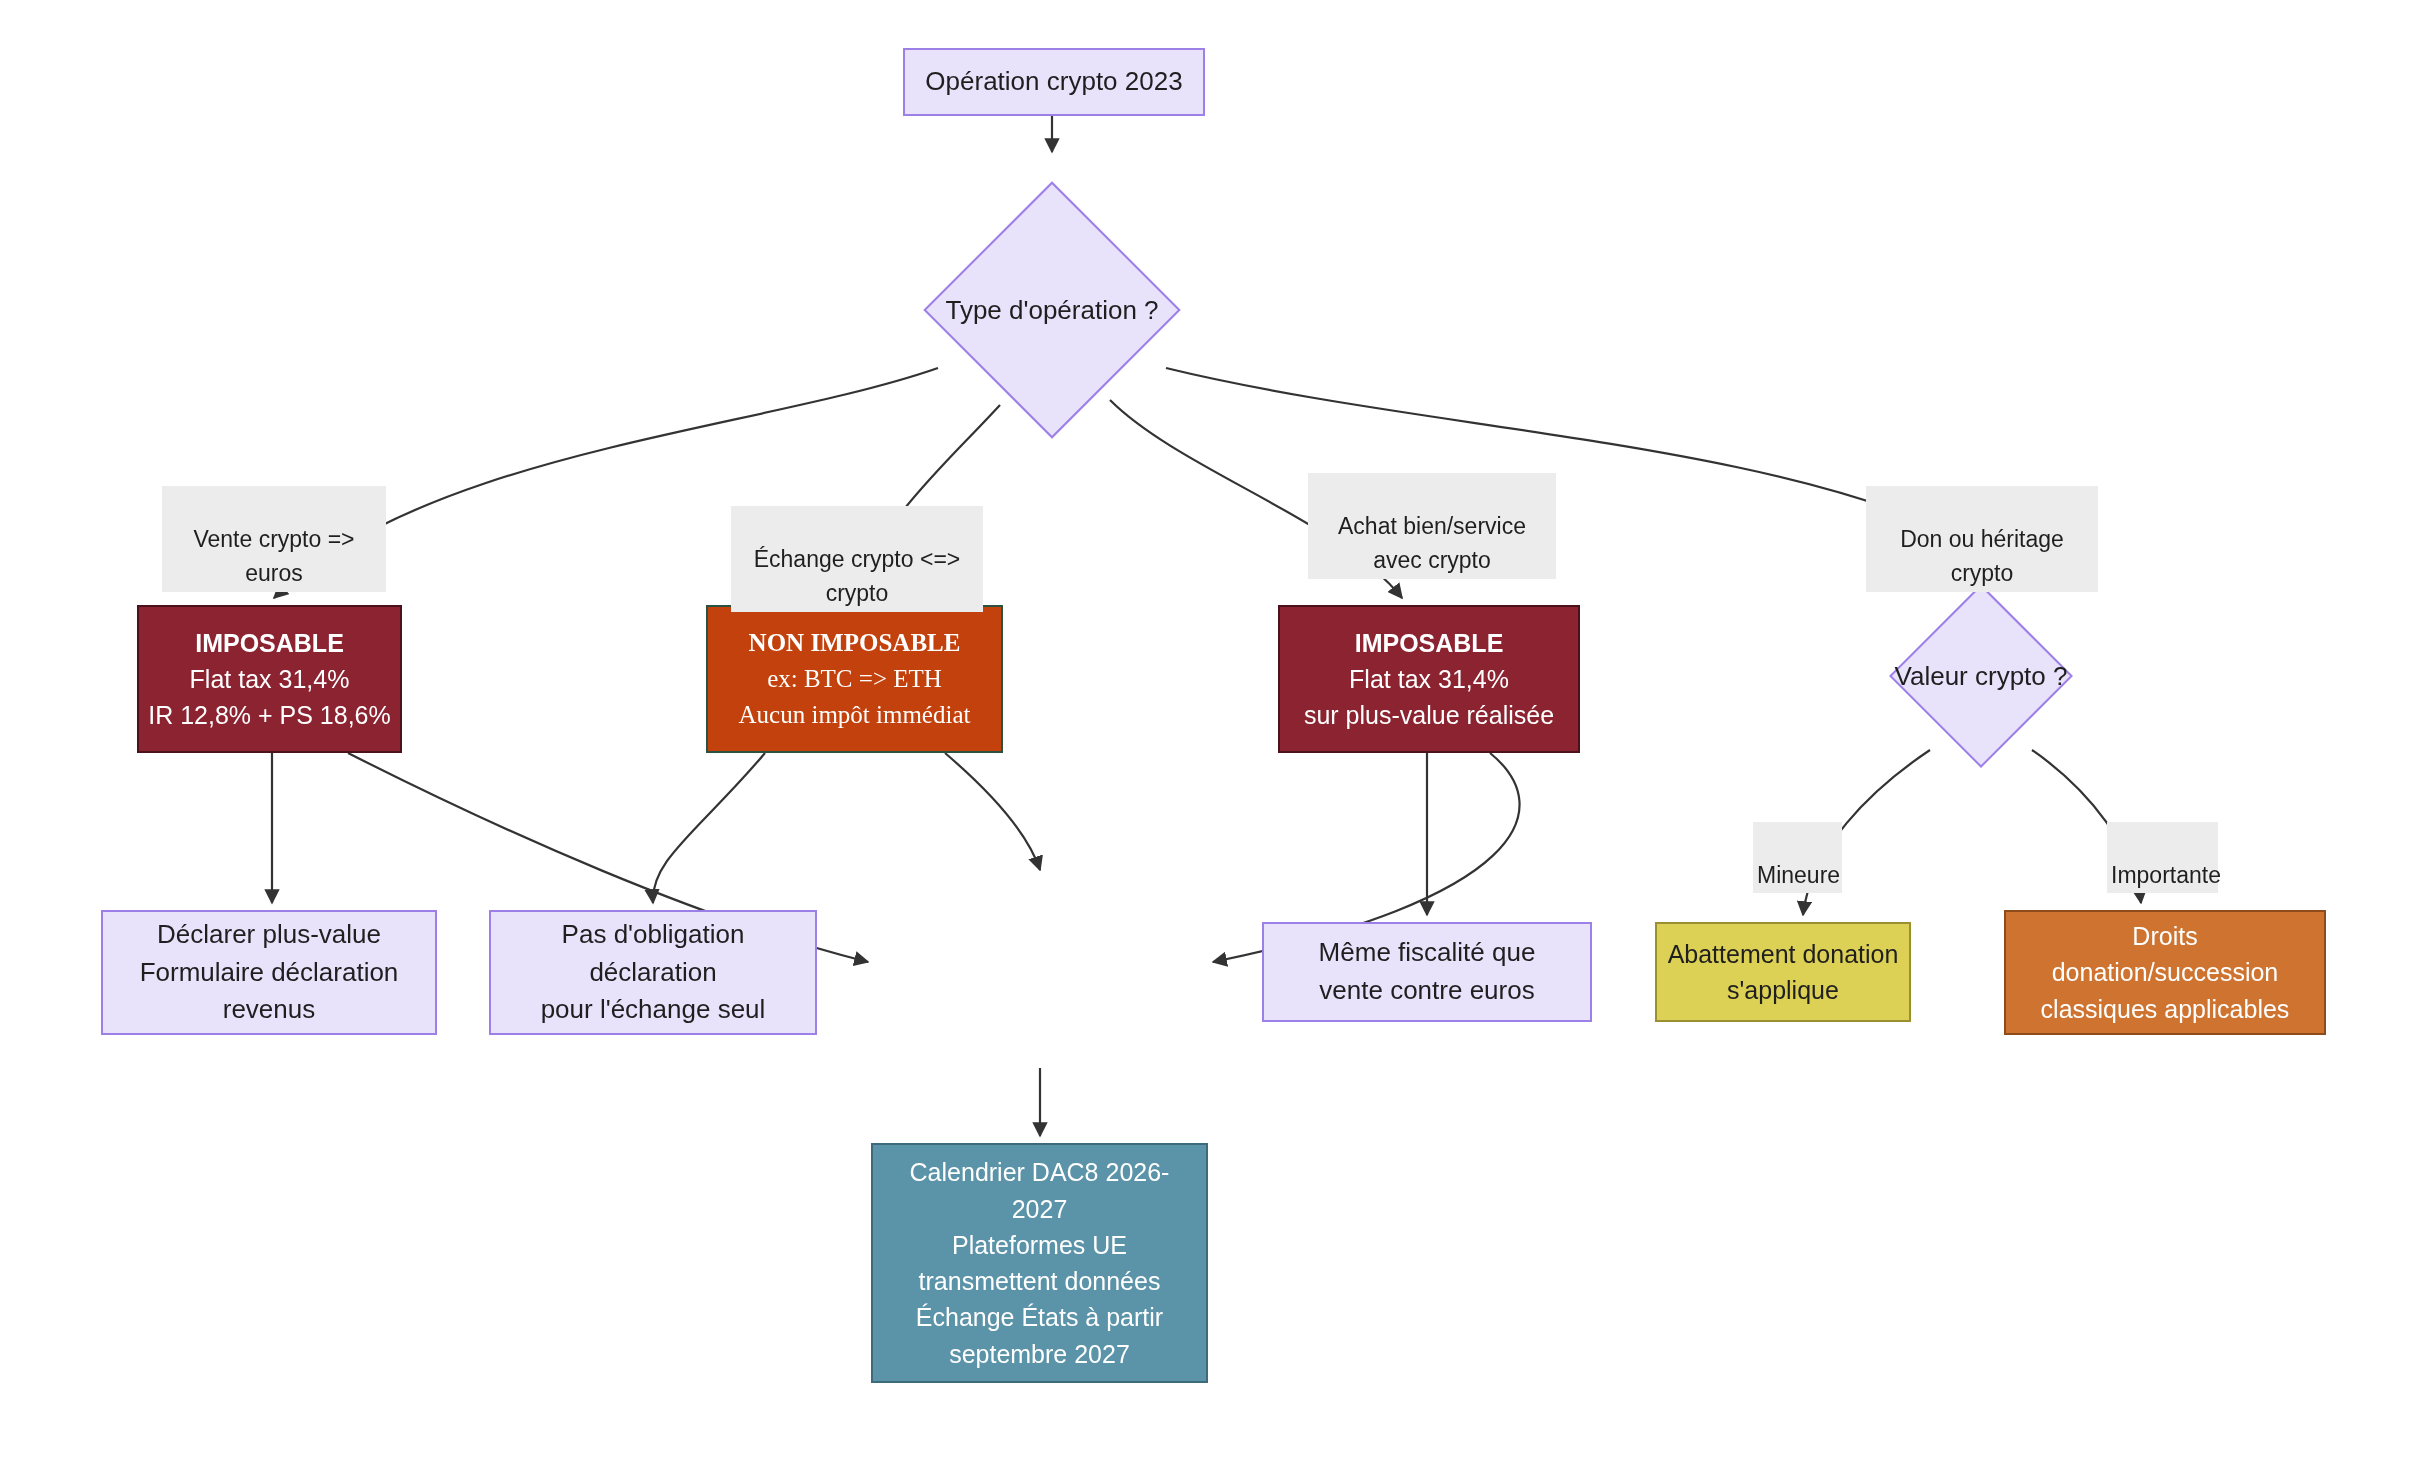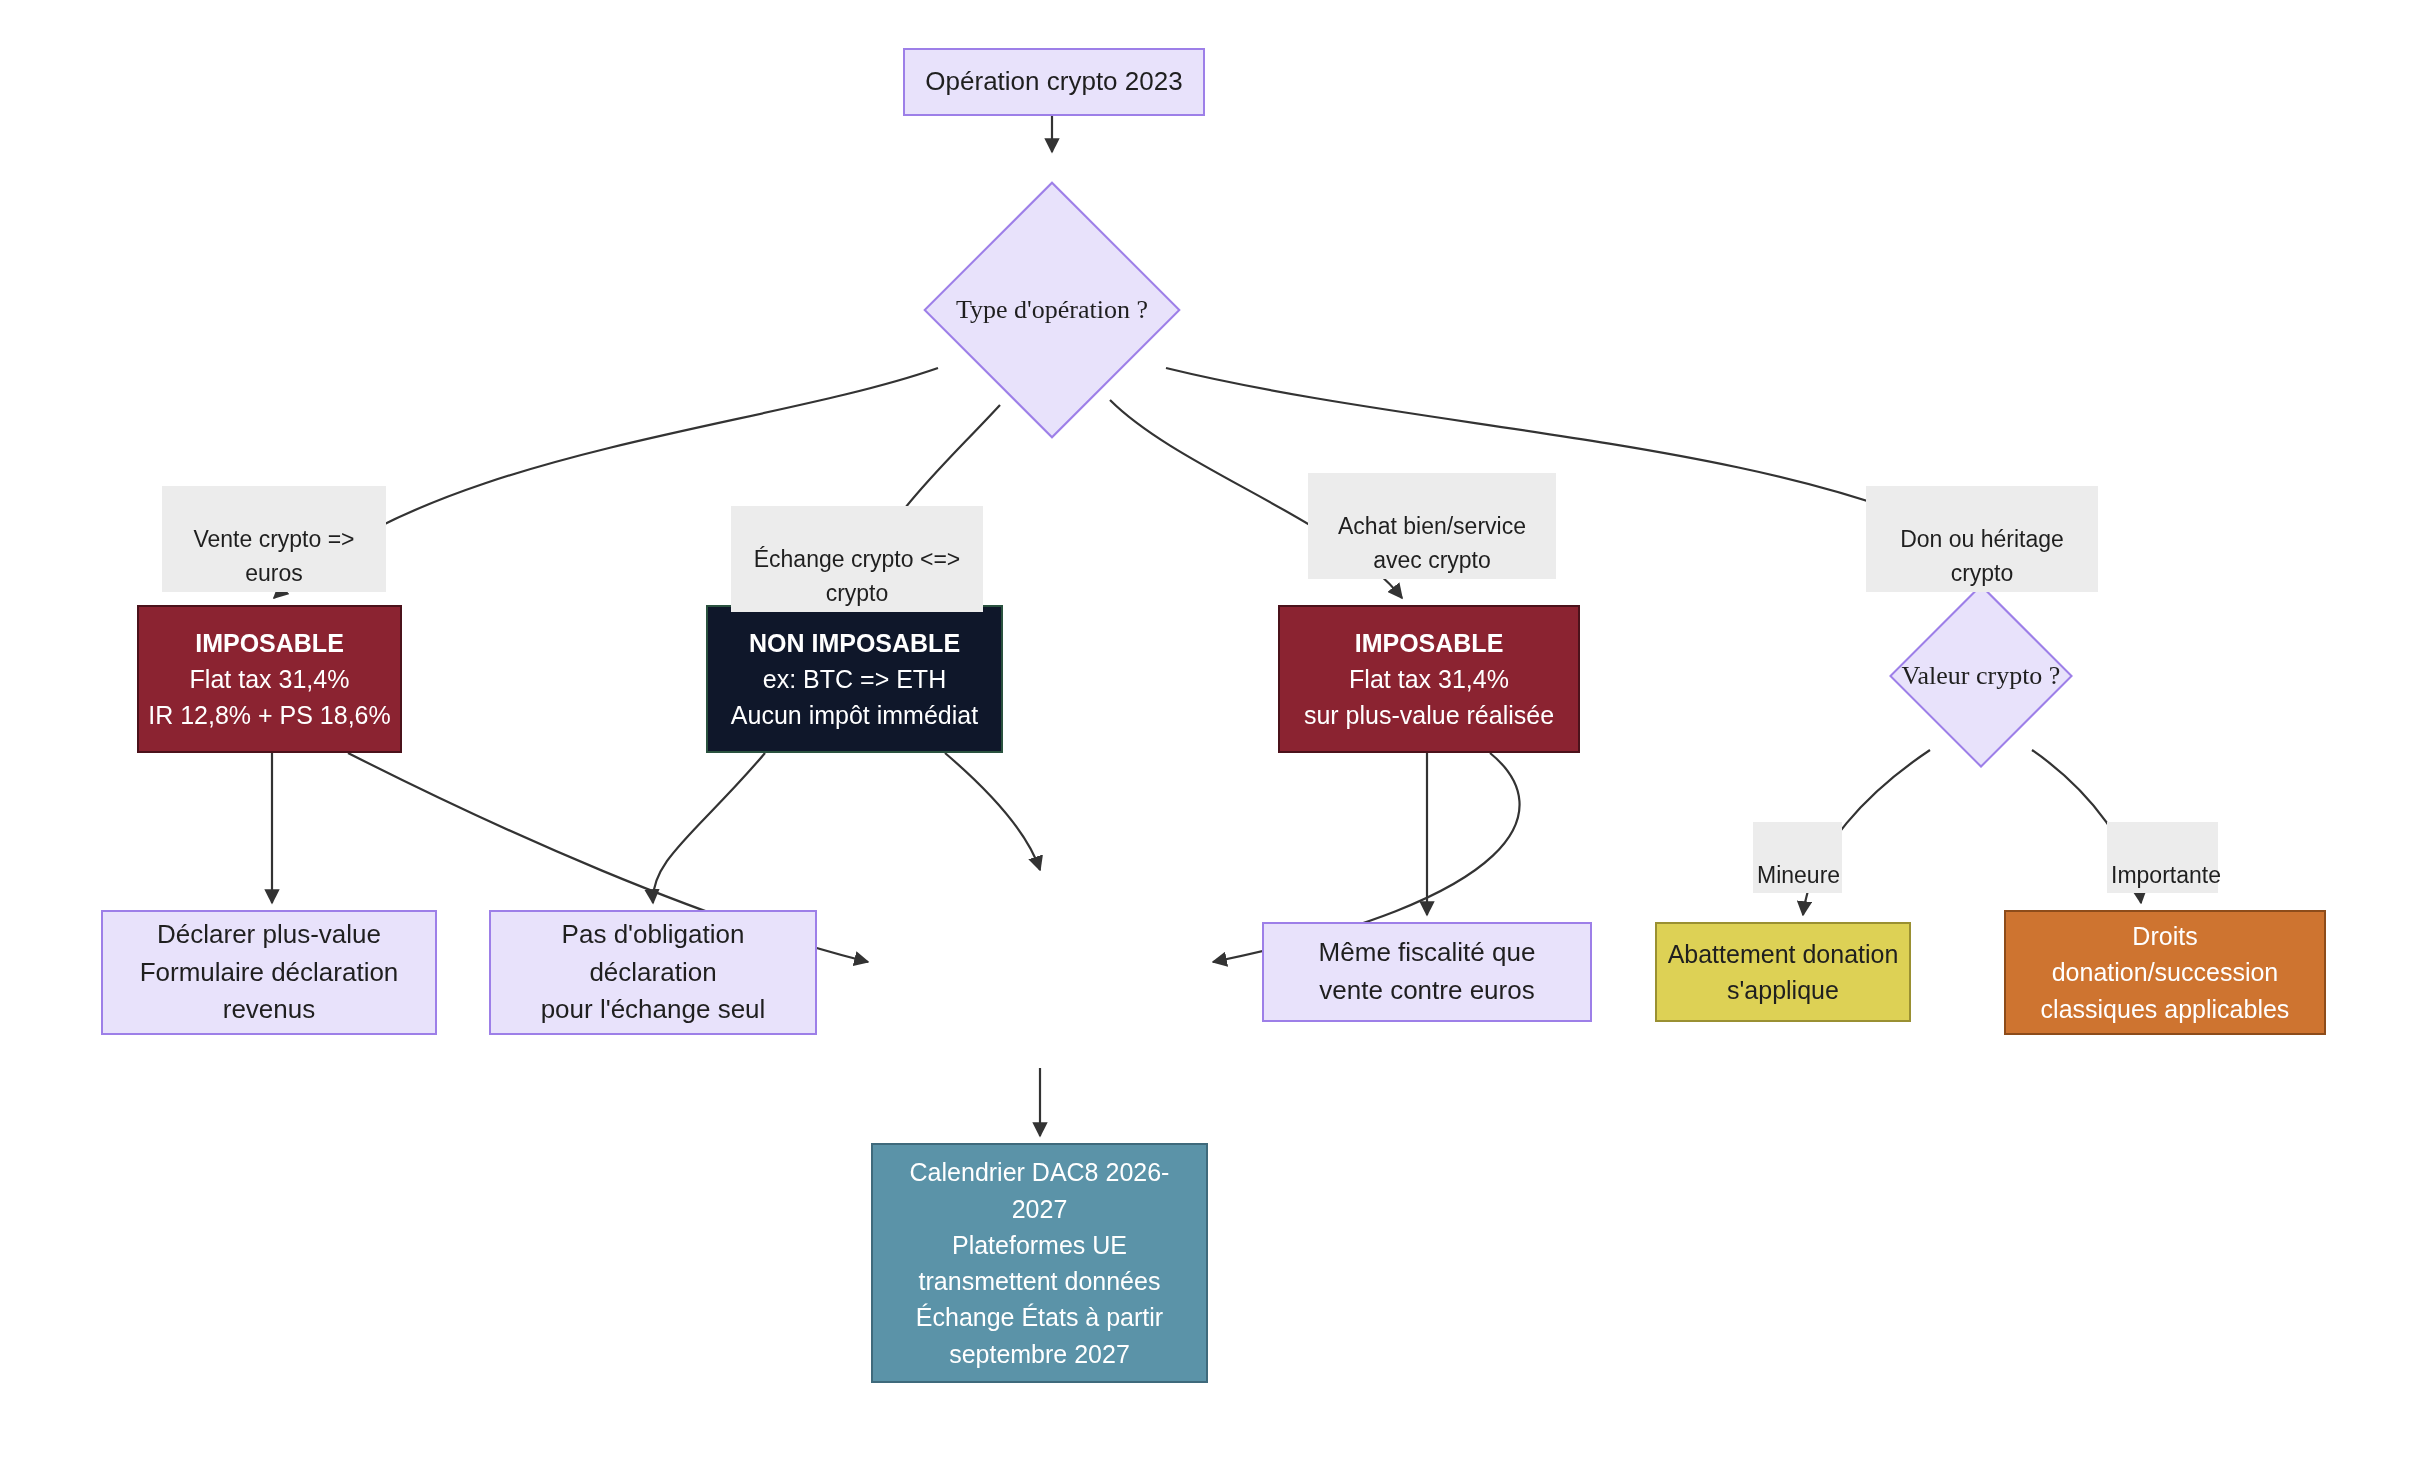--- a/index.html
+++ b/index.html
@@ -55,24 +55,25 @@
   }
   
   .red {
     background: #8b2331;
     border-color: #4b121b;
     color: #ffffff;
     font-size: 25px;
   }
   
   .green {
-    background: #0f172a;
+    background: #c2410c;
     border-color: #2a523f;
     color: #ffffff;
     font-size: 25px;
+    font-family: Liberation Serif, serif;
   }
   
   .navy {
     background: #27496d;
     border-color: #16293d;
     color: #ffffff;
     font-size: 25px;
   }
   
   .teal {
@@ -95,21 +96,20 @@
     color: #ffffff;
     font-size: 25px;
   }
   .bold-first .nline-0 {
     font-weight: bold;
   }
   
   .diamond {
     position: absolute;
     z-index: 2;
-    font-family: Liberation Serif, serif;
   }
   .diamond .dshape {
     position: absolute;
     left: 0;
     top: 0;
     width: 100%;
     height: 100%;
     background: #e8e2fb;
     border: 2px solid #9d7fe8;
     box-sizing: border-box;

